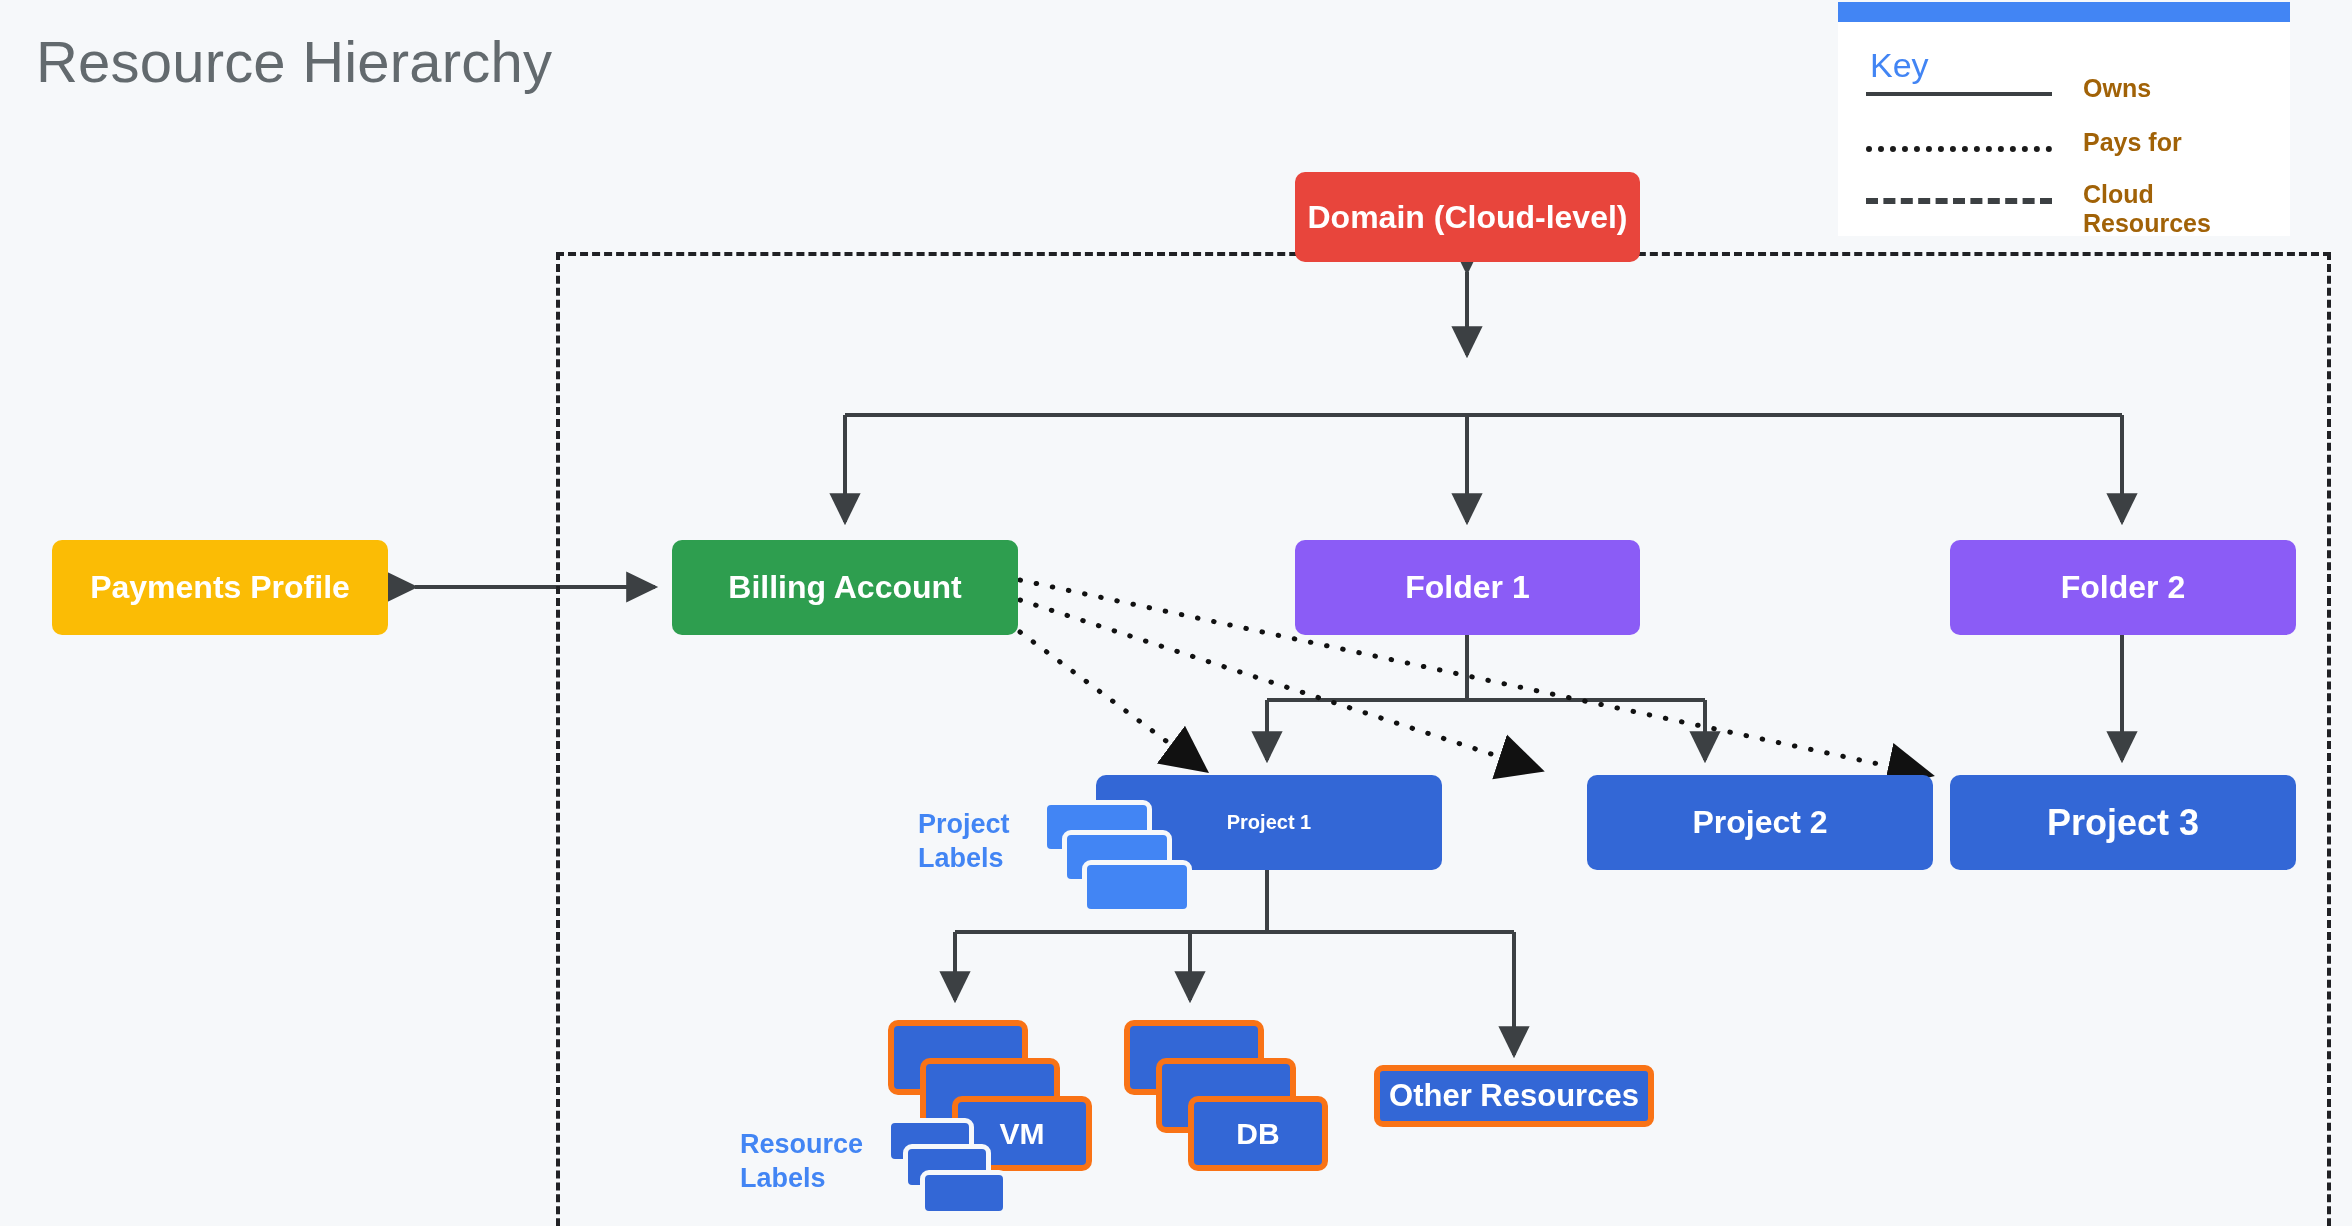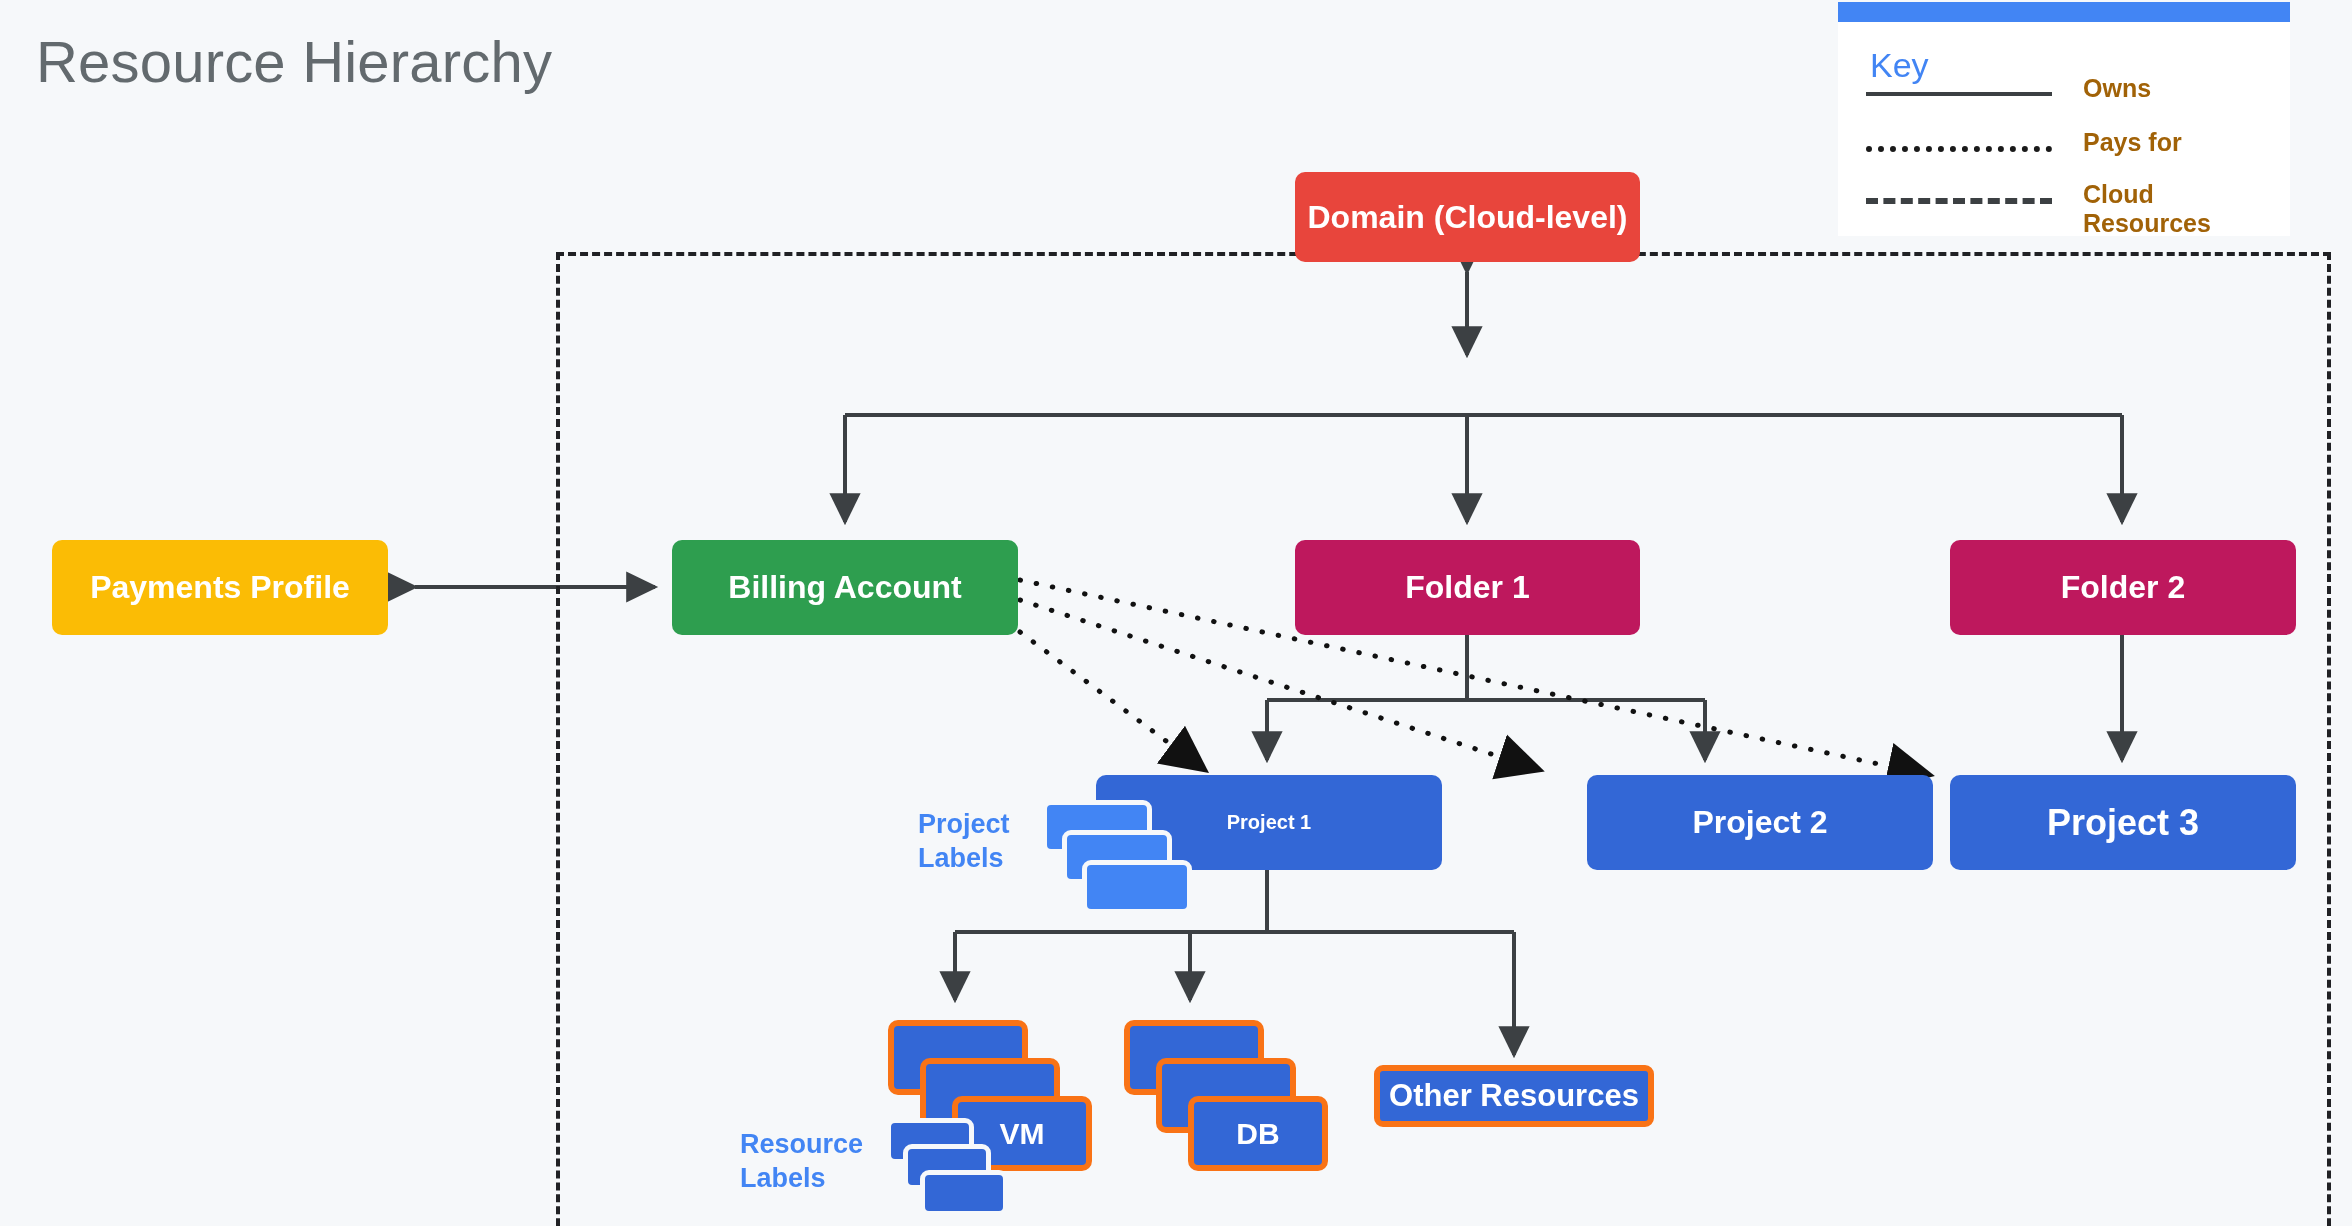--- a/index.html
+++ b/index.html
@@ -28,21 +28,21 @@
     position:absolute;box-sizing:border-box;
     display:flex;align-items:center;justify-content:center;
     border-radius:10px;
     color:#ffffff;font-weight:bold;
     text-align:center;line-height:1.15;
     z-index:5;
   }
   .node.red{background:#e8453c;}
   .node.green{background:#2e9e4f;}
   .node.yellow{background:#fbbc05;}
-  .node.blue{background:#be185d;}
+  .node.blue{background:#8b5cf6;}
   .node.dkblue{background:#3367d6;}
 
   
   .cloud-boundary{
     position:absolute;
     border:4px dashed #202124;
     box-sizing:border-box;
     z-index:1;
   }
 

